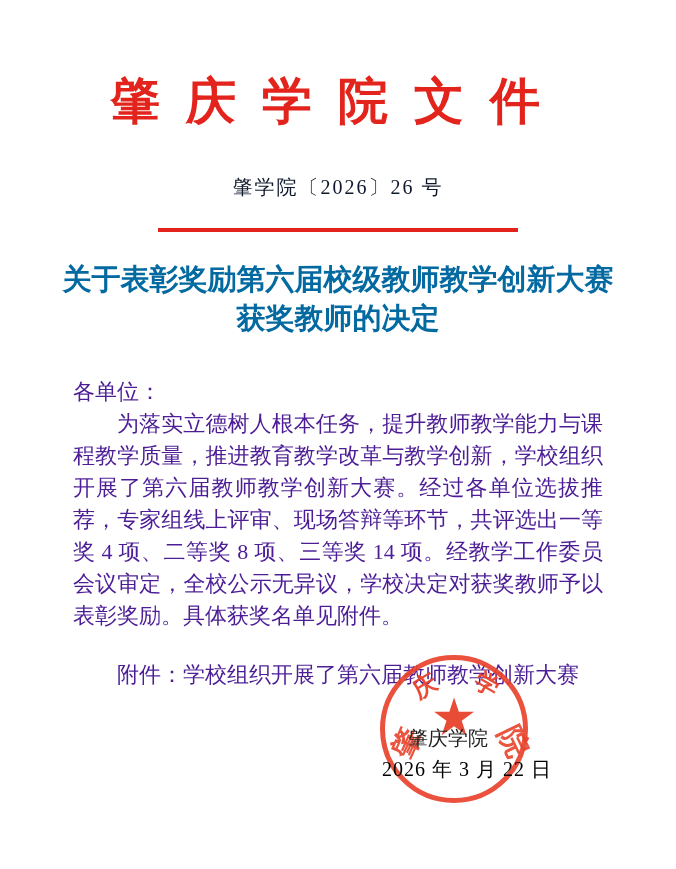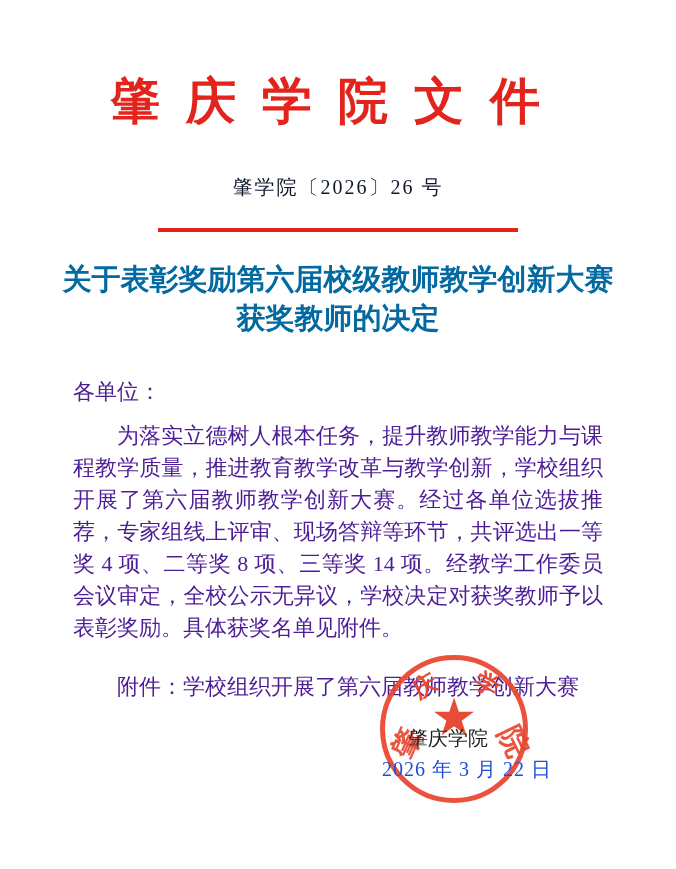--- a/index.html
+++ b/index.html
@@ -46,21 +46,21 @@
     color: #0369a1;
   }
   .content {
     margin: 38px 73px 0 73px;
     font-size: 22px;
     line-height: 32px;
     text-align: justify;
     color: #4c1d95;
   }
   .salutation { text-align: left; }
-  .body-paragraph { text-indent: 2em; margin-top: 12px; }
+  .body-paragraph { text-indent: 2em; margin-top: 0; }
   .attachment-line { text-indent: 2em; margin-top: 27px; text-align: left; }
 
   
   .seal {
     position: absolute;
     left: 380px;
     top: 655px;
     width: 148px;
     height: 148px;
     pointer-events: none;
@@ -104,21 +104,21 @@
     line-height: 24px;
     color: #1f1f1f;
     white-space: nowrap;
   }
   .issue-date {
     position: absolute;
     left: 382px;
     top: 757px;
     font-size: 20px;
     line-height: 24px;
-    color: #1d4ed8;
+    color: #000000;
     white-space: nowrap;
     letter-spacing: 1px;
   }
 </style>
 </head>
 <body>
 
 <div class="page">
 
   <div class="header-title">肇庆学院文件</div>

